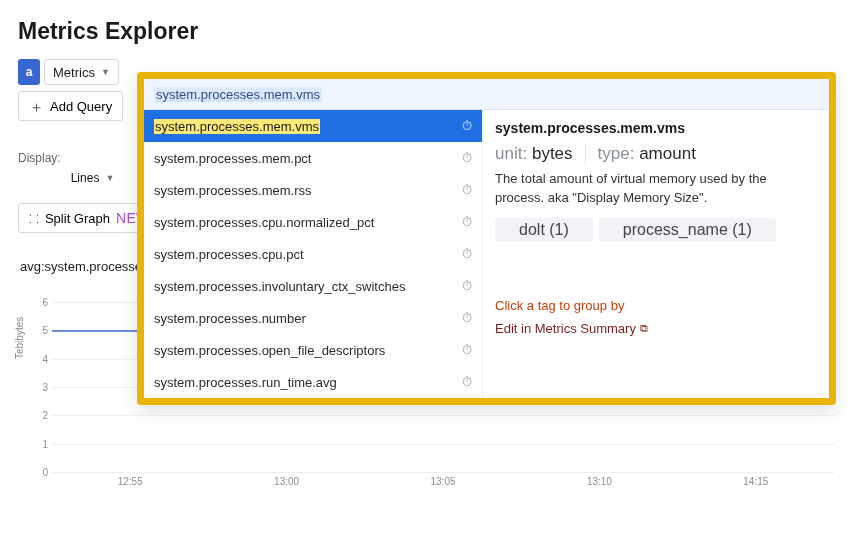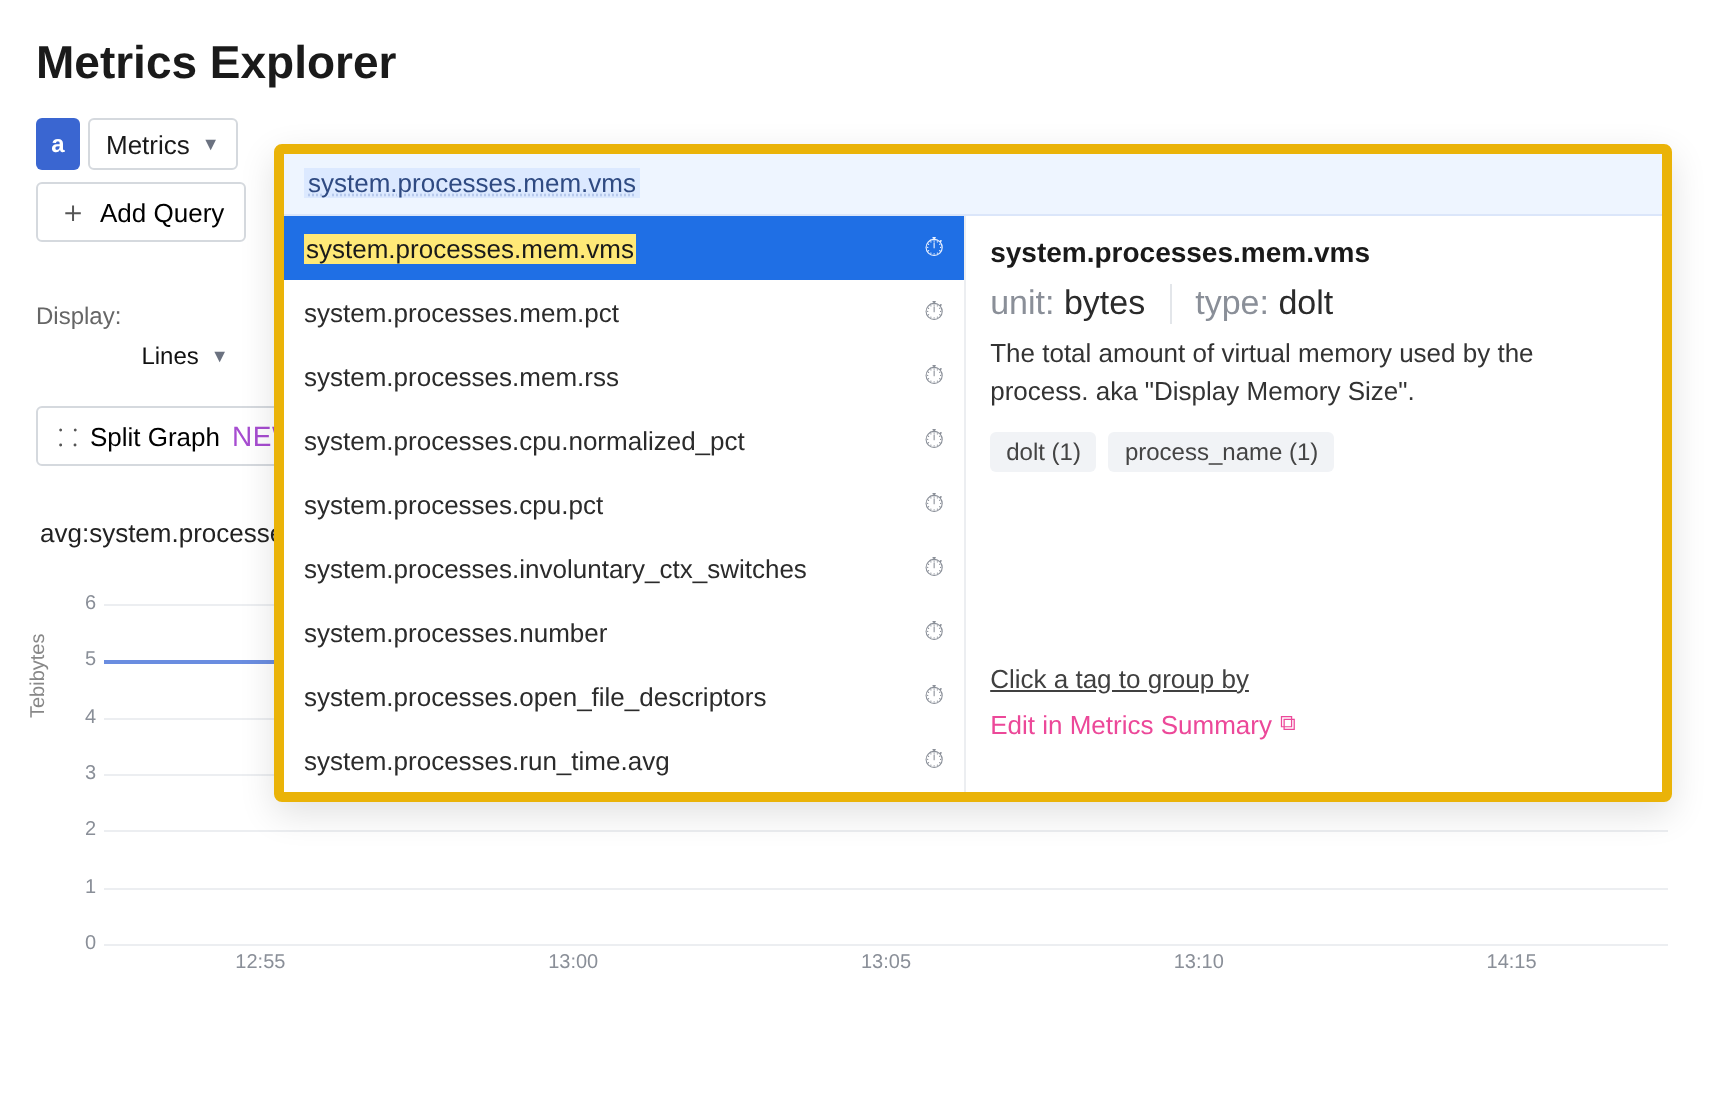--- a/index.html
+++ b/index.html
@@ -23,41 +23,41 @@
 .chart-title { font-size: 13px; color: #222; padding: 8px 0 6px 2px; }
 .chart-area { position: relative; height: 210px; margin-top: 8px; }
 .ylabel { position: absolute; left: -4px; top: 50%; transform: rotate(-90deg) translateX(34px); transform-origin: left top; font-size: 10px; color: #888; }
 .plot { position: absolute; left: 34px; right: 4px; top: 0; bottom: 26px; }
 .gridline { position: absolute; left: 0; right: 0; height: 0; border-top: 1px solid #eceef1; }
 .ytick { position: absolute; left: -24px; width: 20px; text-align: right; font-size: 10px; color: #8a8f98; transform: translateY(-50%); }
 .xaxis { position: absolute; left: 34px; right: 4px; bottom: 8px; height: 14px; }
 .xtick { position: absolute; top: 0; transform: translateX(-50%); font-size: 10px; color: #8a8f98; }
 .blue-line { position: absolute; left: 0; right: 0; height: 0; border-top: 2px solid #6a8de0; }
 
-.dropdown { position: absolute; top: 72px; left: 137px; right: 20px; background: #fff; border: 5px solid #eab308; border-radius: 4px; box-shadow: 0 6px 18px rgba(0,0,0,0.12); z-index: 10; display: flex; flex-direction: column; }
+.dropdown { position: absolute; top: 72px; left: 137px; right: 20px; background: #fff; border: 7px solid #eab308; border-radius: 4px; box-shadow: 0 6px 18px rgba(0,0,0,0.12); z-index: 10; display: flex; flex-direction: column; }
 .dd-query { background: #eef5ff; padding: 6px 10px; border-bottom: 1px solid #dbe6fa; }
 .dd-query-text { background: #dce9ff; font-size: 13px; color: #2f4a82; padding: 0 2px; text-decoration: underline dotted #b7c9ec; }
 .dd-body { display: flex; }
 .dd-list { flex: 1.05; display: flex; flex-direction: column; border-right: 1px solid #eceef1; }
 .dd-item { display: flex; align-items: center; justify-content: space-between; padding: 8px 10px; font-size: 13px; color: #2b2b2b; cursor: pointer; }
 .dd-item.sel { background: #1f6fe5; color: #fff; }
 .dd-item.sel .clock { color: #eaf1ff; }
 .dd-item .hl { background: #fff3aa; padding: 0 1px; }
 .dd-item.sel .hl { background: #ffe977; color: #1a1a1a; }
 .clock { color: #8a8f98; font-size: 13px; }
 .dd-detail { flex: 1; padding: 10px 12px; font-size: 13px; }
 .dd-detail h3 { font-size: 14px; font-weight: 700; margin-bottom: 8px; }
 .meta-line { display: flex; gap: 12px; font-size: 17px; margin-bottom: 6px; }
 .meta-line .k { color: #8a8f98; }
 .meta-line .v { color: #2b2b2b; }
 .meta-line .sep { width: 0; border-left: 1px solid #e3e6ea; }
 .desc { font-size: 13px; color: #333; line-height: 1.45; margin-bottom: 10px; }
-.tag-pill { display: inline-flex; align-items: center; background: #f1f3f6; border-radius: 3px; padding: 3px 8px; font-size: 12px; color: #444; margin-right: 6px; }
-.group-hint { color: #404040; font-size: 13px; margin-top: 96px; text-decoration: underline; }
-.edit-link { color: #ec4899; font-size: 13px; display: inline-flex; align-items: center; gap: 4px; margin-top: 8px; cursor: pointer; }
+.tag-pill { display: inline-flex; align-items: center; background: #f1f3f6; border-radius: 3px; padding: 3px 24px; font-size: 16px; color: #444; margin-right: 6px; }
+.group-hint { color: #c2410c; font-size: 13px; margin-top: 56px; }
+.edit-link { color: #7f1d1d; font-size: 13px; display: inline-flex; align-items: center; gap: 4px; margin-top: 8px; cursor: pointer; }
 .ext-icon { font-size: 11px; }
 </style>
 </head>
 <body>
 
 <h1 class="page-title">Metrics Explorer</h1>
 
 <div class="query-row">
   <span class="query-letter">a</span>
   <div class="metrics-dd">
@@ -161,21 +161,21 @@
         <div class="dd-item">
           <span>system.processes.run_time.avg</span>
           <span class="clock">⏱</span>
         </div>
       </div>
     <div class="dd-detail">
       <h3>system.processes.mem.vms</h3>
       <div class="meta-line">
         <span><span class="k">unit:</span> <span class="v">bytes</span></span>
         <span class="sep"></span>
-        <span><span class="k">type:</span> <span class="v">dolt</span></span>
+        <span><span class="k">type:</span> <span class="v">amount</span></span>
       </div>
       <div class="desc">The total amount of virtual memory used by the process. aka "Display Memory Size".</div>
       <div id="tags"><span class="tag-pill">dolt (1)</span><span class="tag-pill">process_name (1)</span></div>
       <div class="group-hint">Click a tag to group by</div>
       <a class="edit-link">
         <span>Edit in Metrics Summary</span>
         <span class="ext-icon">⧉</span>
       </a>
     </div>
   </div>

